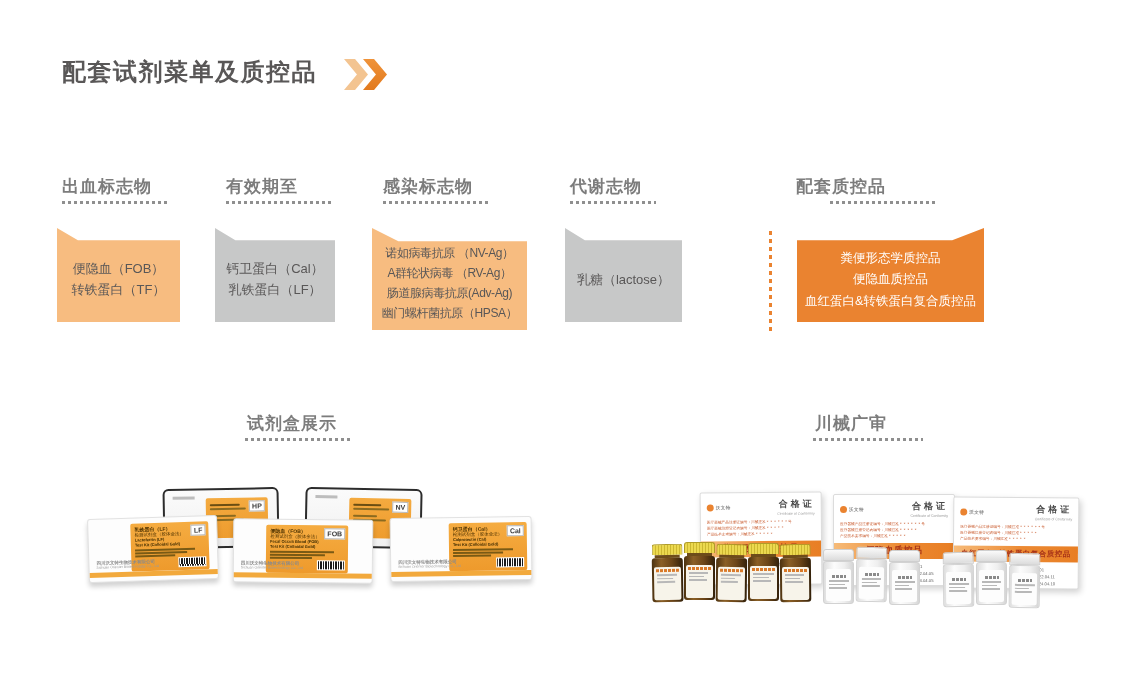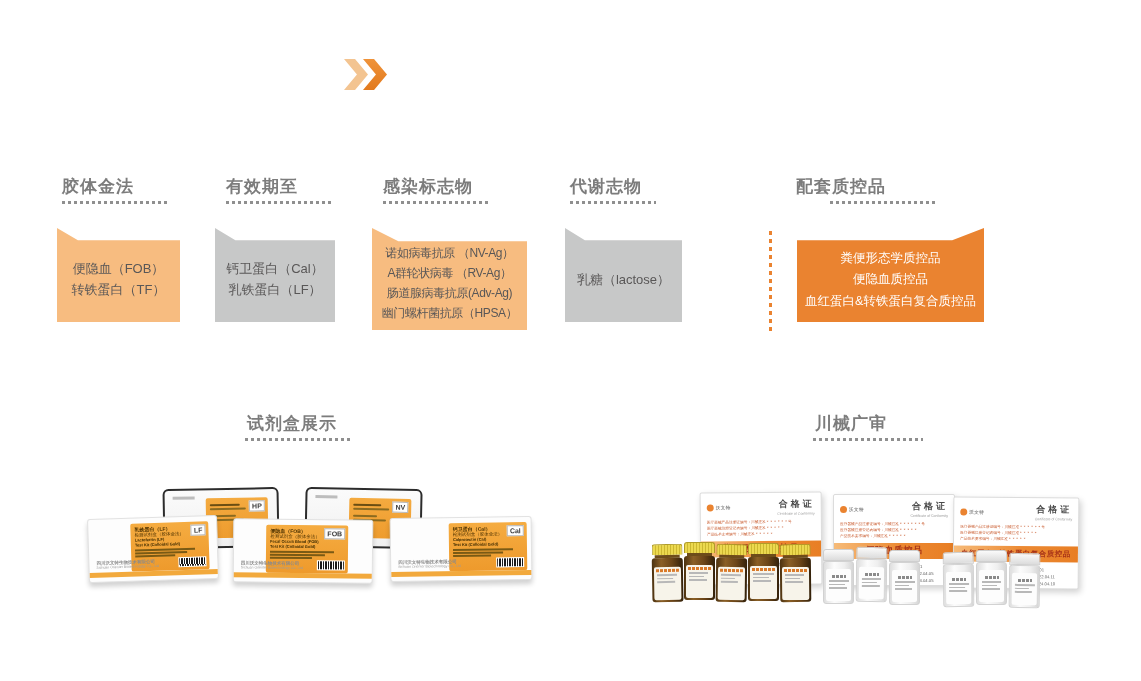--- a/index.html
+++ b/index.html
@@ -106,24 +106,25 @@
   .vial-white .vhead { background:repeating-linear-gradient(90deg,#8a8a8a 0 3px,transparent 3px 4px); }
 
   
   .footnote { position:absolute; top:648px; font-size:15px; color:#a2a2a2; letter-spacing:.5px; white-space:nowrap; }
 </style>
 </head>
 <body>
 
 <div class="page">
 
+  <div class="page-title">配套试剂菜单及质控品</div>
   <div class="chev c1"></div>
   <div class="chev c2"></div>
 
-  <div class="cat-header" style="left:62px;">胶体金法</div>
+  <div class="cat-header" style="left:62px;">出血标志物</div>
   <div class="dotline" style="left:62px;top:201px;width:106px;"></div>
   <div class="cat-header" style="left:226px;">有效期至</div>
   <div class="dotline" style="left:226px;top:201px;width:106px;"></div>
   <div class="cat-header" style="left:383px;">感染标志物</div>
   <div class="dotline" style="left:383px;top:201px;width:106px;"></div>
   <div class="cat-header" style="left:570px;">代谢志物</div>
   <div class="dotline" style="left:570px;top:201px;width:86px;"></div>
   <div class="cat-header" style="left:796px;">配套质控品</div>
   <div class="dotline" style="left:830px;top:201px;width:106px;"></div>
 

